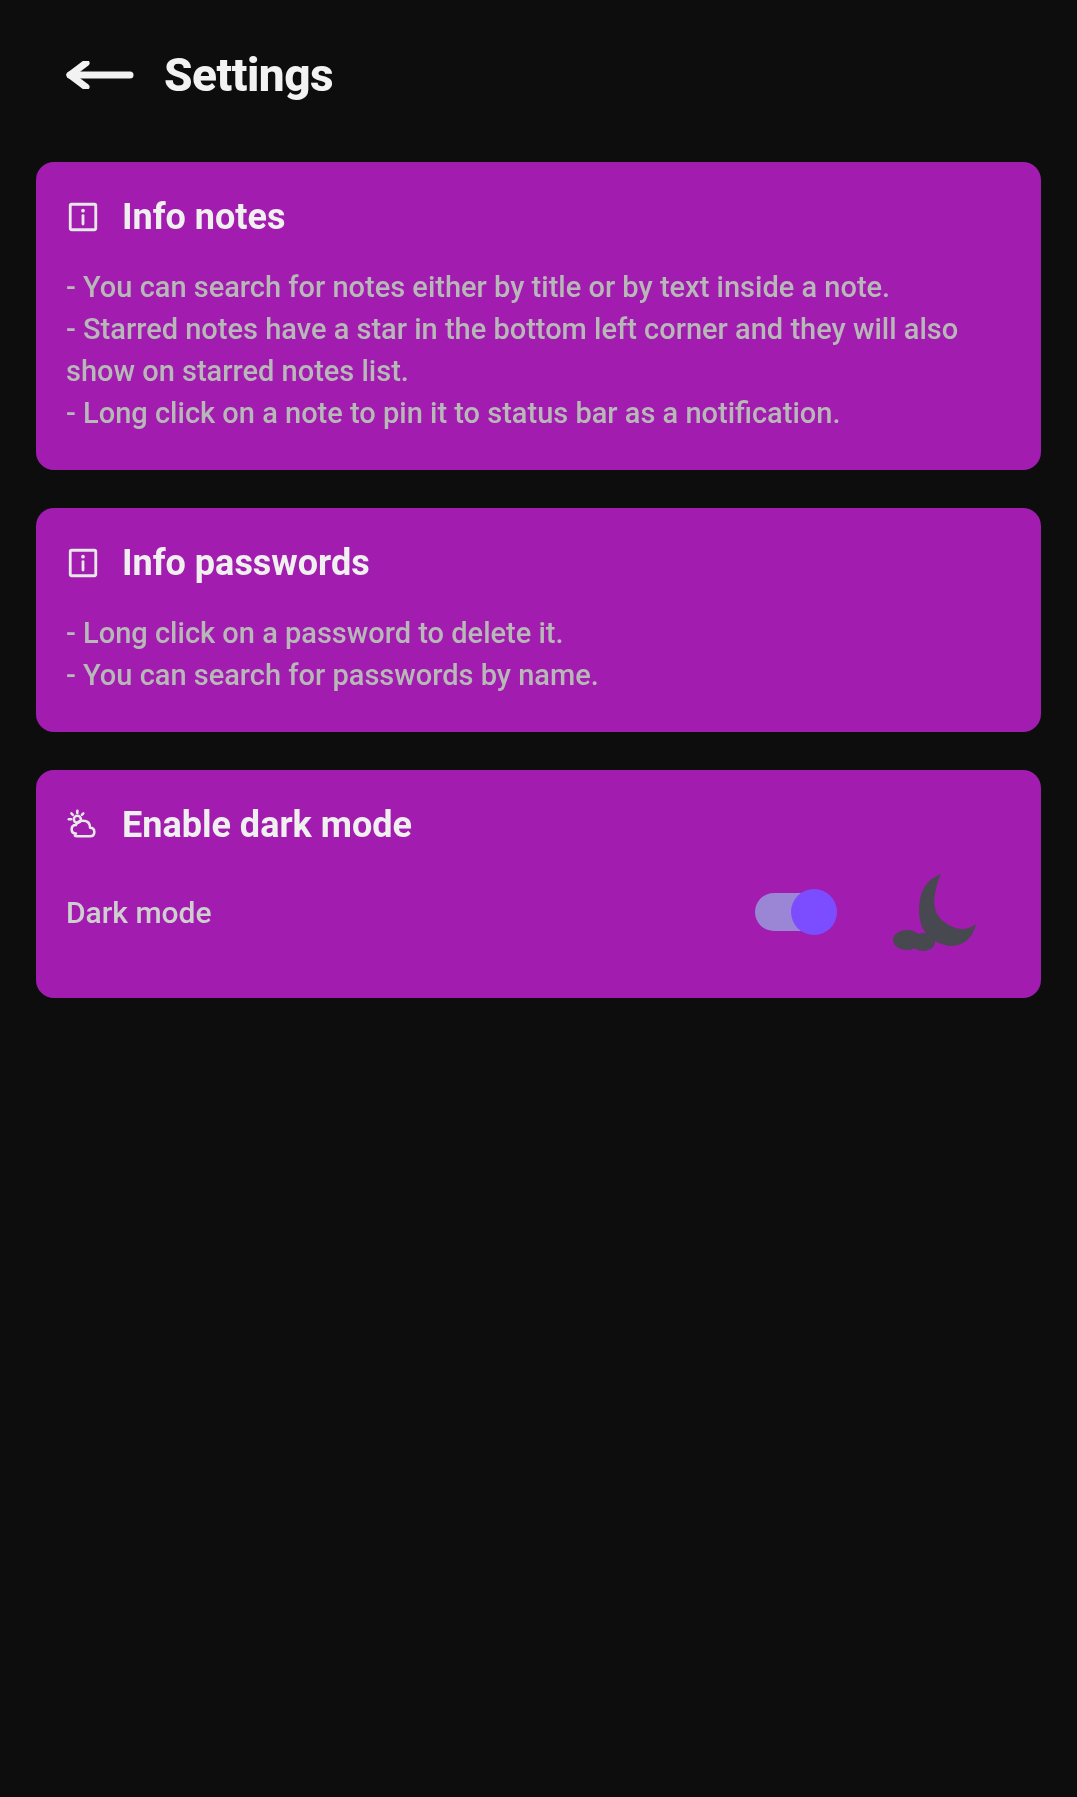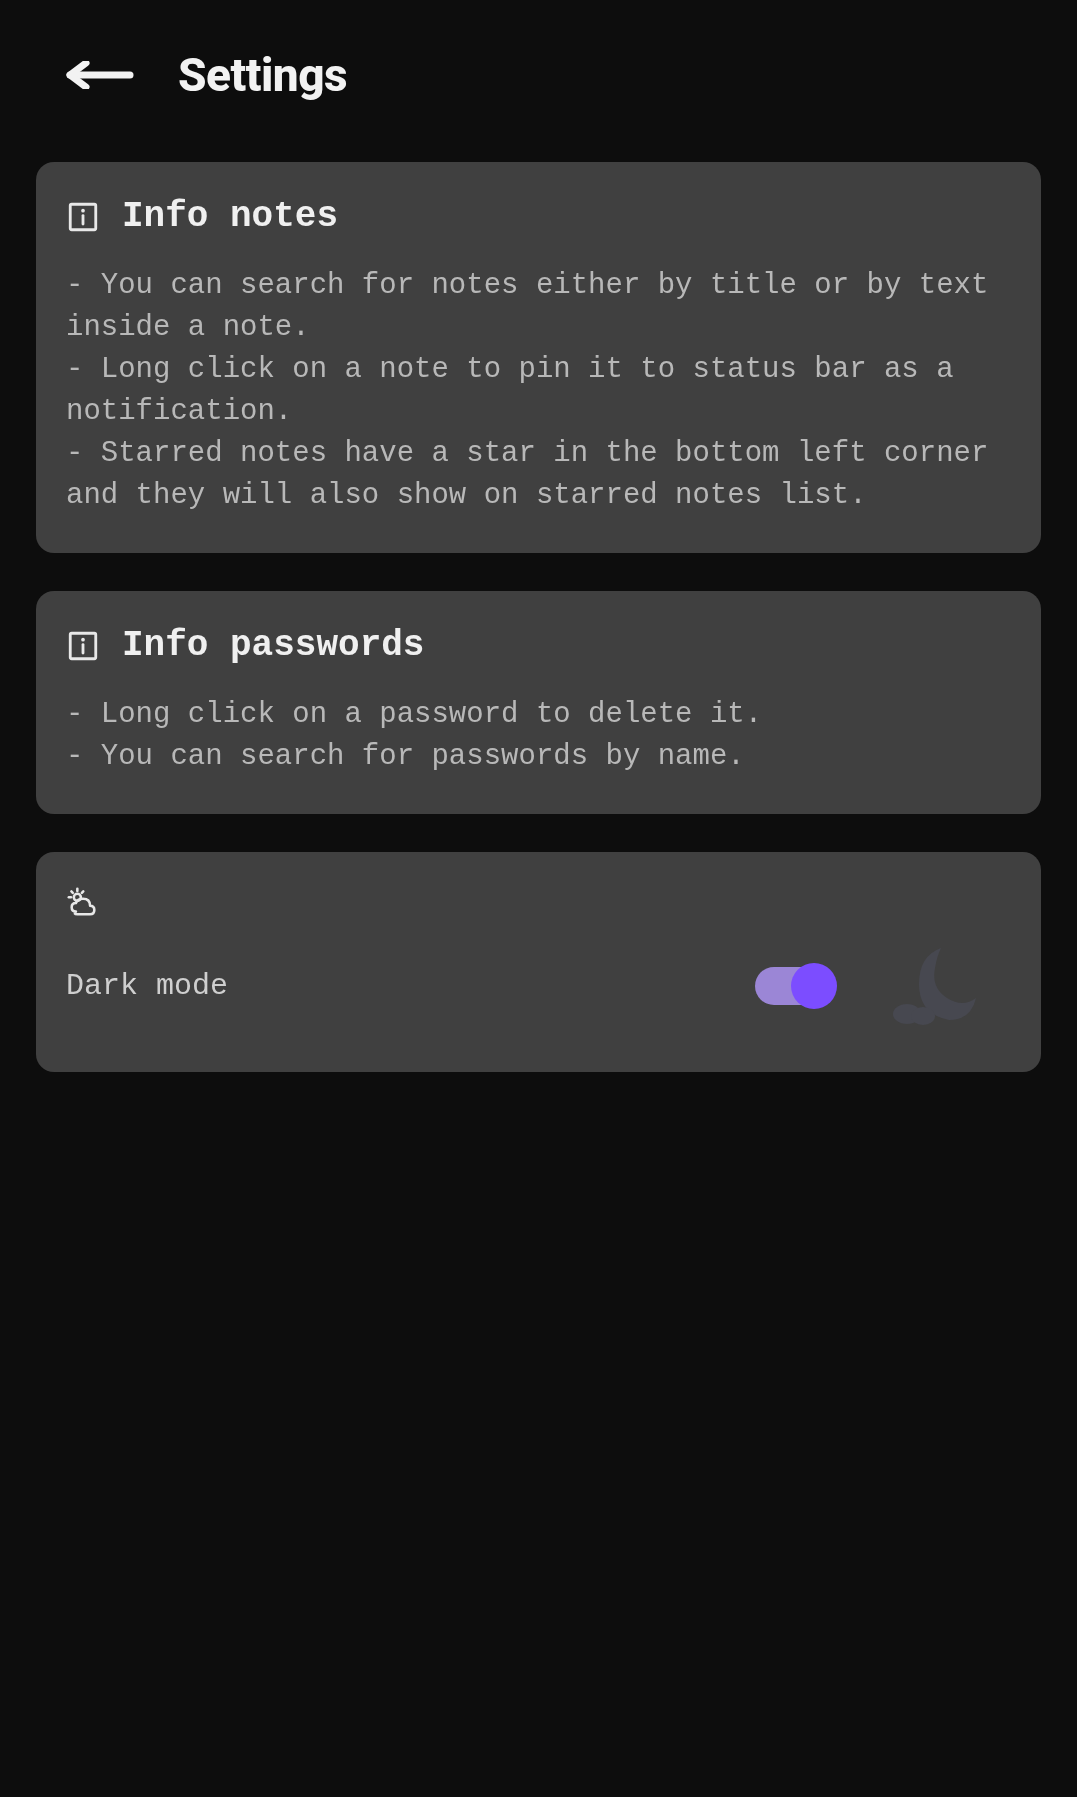--- a/index.html
+++ b/index.html
@@ -12,21 +12,21 @@
       font-family: -apple-system, BlinkMacSystemFont, 'Segoe UI', Roboto, sans-serif;
       color: #e8e8e8;
       width: 1077px;
       height: 1797px;
       overflow: hidden;
     }
     .header {
       display: flex;
       align-items: center;
       padding: 48px 24px 28px 64px;
-      gap: 44px;
+      gap: 30px;
     }
     .back-arrow {
       width: 70px;
       height: 40px;
       display: flex;
       align-items: center;
       justify-content: center;
     }
     .page-title {
       font-size: 46px;
@@ -35,24 +35,23 @@
       letter-spacing: -0.5px;
     }
     .content {
       padding: 0 36px;
       display: flex;
       flex-direction: column;
       gap: 38px;
       margin-top: 32px;
     }
     .card {
-      background: #404040;
+      background: #a21caf;
       border-radius: 18px;
       padding: 34px 30px 36px 30px;
-      font-family: Liberation Mono, monospace;
     }
     .card-header {
       display: flex;
       align-items: center;
       gap: 22px;
       margin-bottom: 28px;
     }
     .card-icon {
       width: 34px;
       height: 34px;
@@ -126,22 +125,22 @@
   <div class="card">
     <div class="card-header">
       <svg class="card-icon" viewBox="0 0 24 24">
         <rect x="3" y="3" width="18" height="18" rx="1" fill="none" stroke="#e8e8e8" stroke-width="2"></rect>
         <line x1="12" y1="11" x2="12" y2="17" stroke="#e8e8e8" stroke-width="2" stroke-linecap="round"></line>
         <circle cx="12" cy="7.5" r="1.3" fill="#e8e8e8"></circle>
       </svg>
       <div class="card-title">Info notes</div>
     </div>
     <div class="card-line">- You can search for notes either by title or by text inside a note.</div>
+    <div class="card-line">- Starred notes have a star in the bottom left corner and they will also show on starred notes list.</div>
     <div class="card-line">- Long click on a note to pin it to status bar as a notification.</div>
-    <div class="card-line">- Starred notes have a star in the bottom left corner and they will also show on starred notes list.</div>
   </div>
 
   <div class="card">
     <div class="card-header">
       <svg class="card-icon" viewBox="0 0 24 24">
         <rect x="3" y="3" width="18" height="18" rx="1" fill="none" stroke="#e8e8e8" stroke-width="2"></rect>
         <line x1="12" y1="11" x2="12" y2="17" stroke="#e8e8e8" stroke-width="2" stroke-linecap="round"></line>
         <circle cx="12" cy="7.5" r="1.3" fill="#e8e8e8"></circle>
       </svg>
       <div class="card-title">Info passwords</div>
@@ -153,20 +152,21 @@
   <div class="card">
     <div class="card-header" style="margin-bottom:16px;">
       <svg class="card-icon" viewBox="0 0 24 24">
         <circle cx="8" cy="8" r="2.5" fill="none" stroke="#e8e8e8" stroke-width="1.8"></circle>
         <line x1="8" y1="2" x2="8" y2="3.5" stroke="#e8e8e8" stroke-width="1.8" stroke-linecap="round"></line>
         <line x1="2" y1="8" x2="3.5" y2="8" stroke="#e8e8e8" stroke-width="1.8" stroke-linecap="round"></line>
         <line x1="3.8" y1="3.8" x2="4.8" y2="4.8" stroke="#e8e8e8" stroke-width="1.8" stroke-linecap="round"></line>
         <line x1="12.2" y1="3.8" x2="11.2" y2="4.8" stroke="#e8e8e8" stroke-width="1.8" stroke-linecap="round"></line>
         <path d="M 7 18 Q 4 18 4 15 Q 4 12 7 12 Q 8 9 12 9 Q 17 9 17 14 Q 20 14 20 17 Q 20 20 17 20 L 8 20 Q 5 20 7 18 Z" fill="none" stroke="#e8e8e8" stroke-width="1.8" stroke-linejoin="round"></path>
       </svg>
+      <div class="card-title">Enable dark mode</div>
     </div>
     <div class="dark-row">
       <div class="dark-label">Dark mode</div>
       <div class="spacer"></div>
       <div class="toggle">
         <div class="toggle-knob"></div>
       </div>
       <svg class="moon-icon" viewBox="0 0 100 100">
         <path d="M 60 12 Q 38 20 38 48 Q 38 78 68 84 Q 90 84 95 62 Q 82 72 66 62 Q 50 52 54 32 Q 56 20 60 12 Z" fill="#474850"></path>
         <ellipse cx="26" cy="78" rx="14" ry="10" fill="#474850"></ellipse>

